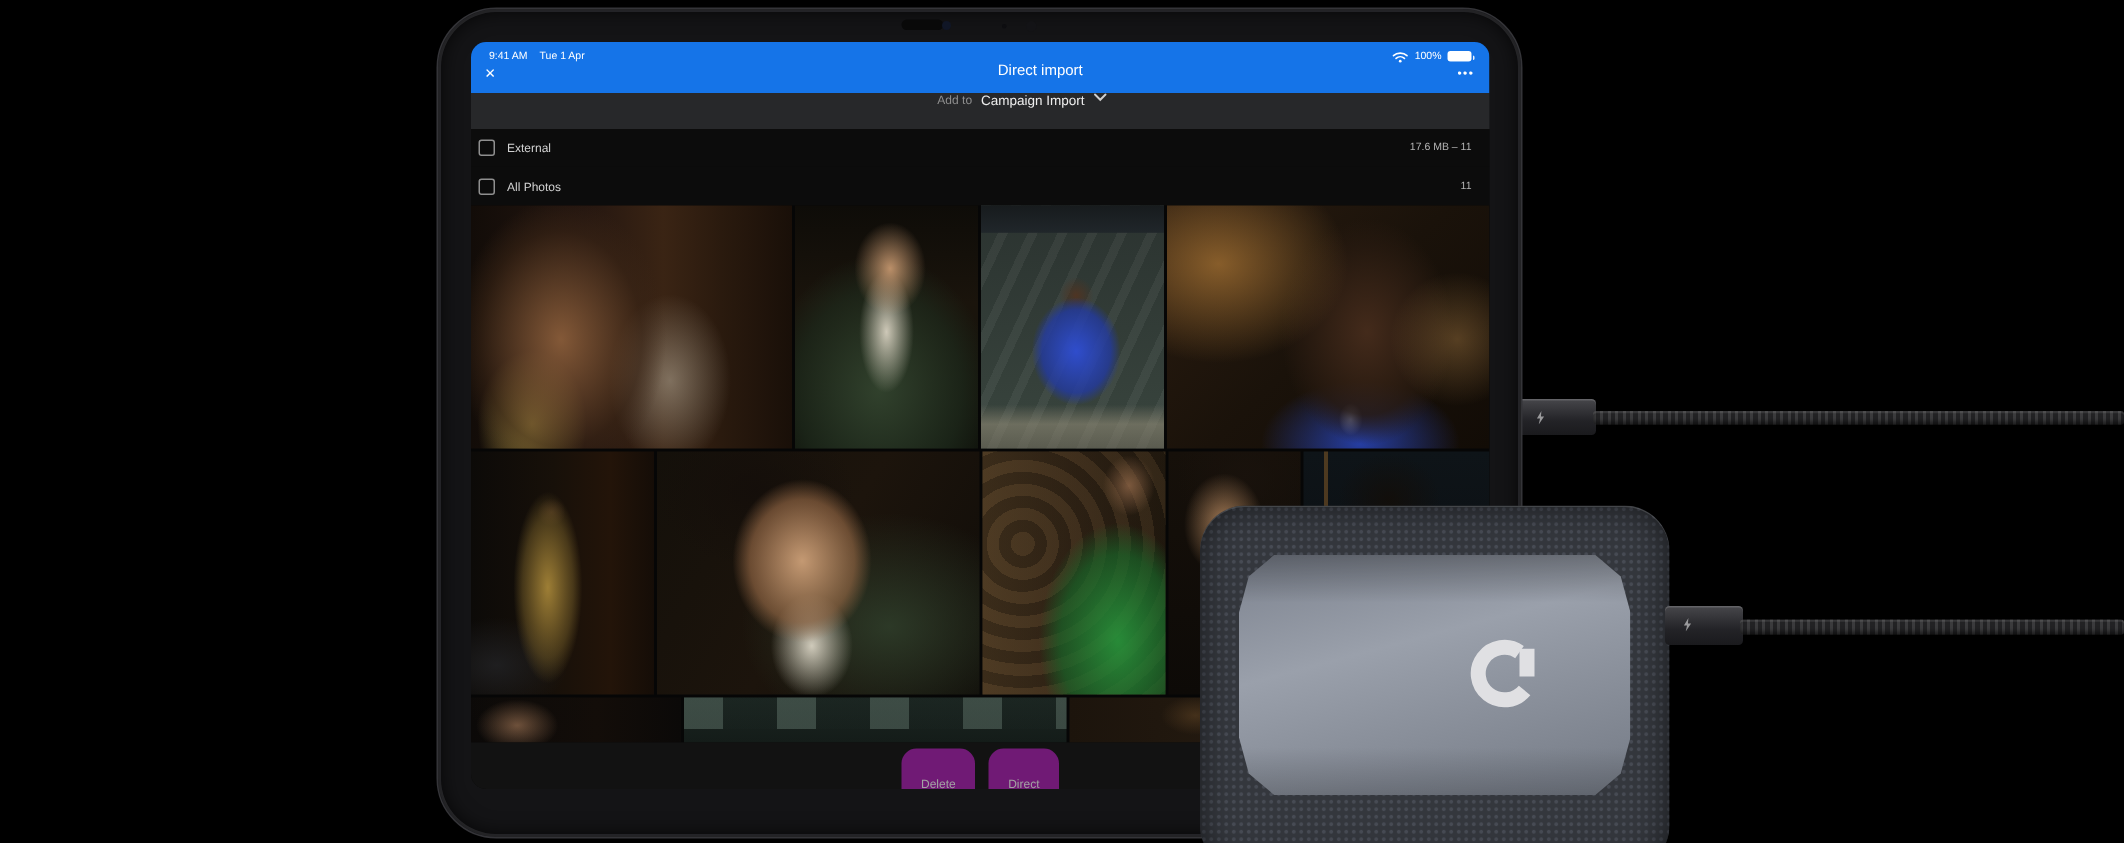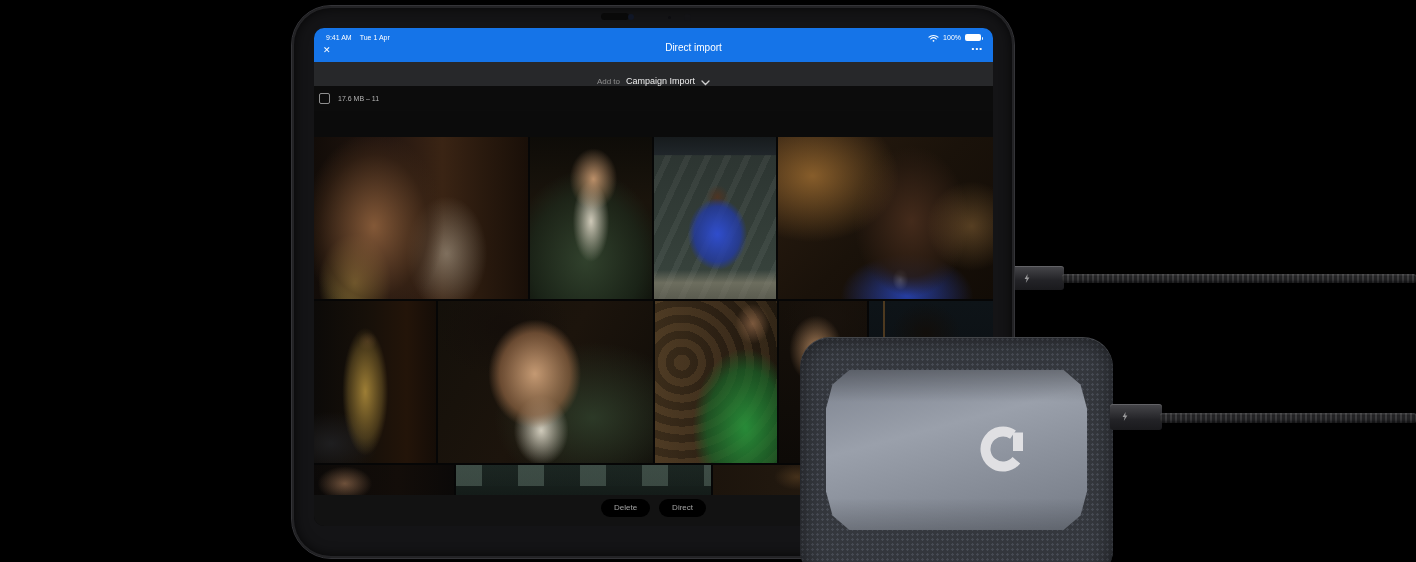--- a/index.html
+++ b/index.html
@@ -30,21 +30,21 @@
   .battery::after{content:"";position:absolute;right:-3px;top:1.5px;width:1.5px;height:3px;background:rgba(255,255,255,.9);
                   border-radius:0 1px 1px 0;}
   .title-row{position:absolute;left:0;top:14px;width:100%;height:20px;}
   .close-btn{position:absolute;left:9px;top:3px;color:#fff;font-size:9px;font-weight:bold;
              font-family:"DejaVu Sans","Liberation Sans",sans-serif;cursor:default;}
   .hdr-title{position:absolute;left:0;top:0;width:100%;text-align:center;color:#fff;font-size:10px;margin-left:40px;}
   .more-btn{position:absolute;right:10px;top:2px;color:#fff;font-size:8px;letter-spacing:1px;}
 
   
   .addto-bar{position:absolute;left:0;top:34px;width:100%;height:24px;background:#27282a;
-             display:flex;align-items:flex-end;justify-content:center;gap:6px;}
+             display:flex;align-items:flex-start;justify-content:center;gap:6px;padding-left:28px;}
   .addto-prefix{color:#8f8f8f;font-size:8px;}
   .addto-album{color:#ededed;font-size:9px;}
   .chev{width:9px;height:6px;display:inline-block;}
 
   
   .source-row{position:absolute;left:0;width:100%;height:25px;display:flex;align-items:center;
               box-sizing:border-box;padding:0 12px 0 5px;background:#0c0c0c;}
   .row-external{top:58px;}
   .row-allphotos{top:83px;height:26px;}
   .checkbox{width:9px;height:9px;border:1px solid #8f8f8f;border-radius:2px;background:transparent;margin:0 8px 0 0;}
@@ -115,22 +115,22 @@
       repeating-linear-gradient(90deg, rgba(95,115,105,.5) 0 26px, rgba(30,42,38,.15) 26px 62px) top/100% 70% no-repeat,
       linear-gradient(180deg,#1b2521 0%,#141c19 100%);}
   .p12{width:280px;background:
       radial-gradient(32px 18px at 30% 40%, rgba(120,85,45,.4), transparent 72%),
       radial-gradient(42px 22px at 70% 62%, rgba(90,62,32,.35), transparent 72%),
       linear-gradient(90deg,#1c140c 0%,#241a10 42%,#140e08 100%);}
 
   
   .bottom-bar{position:absolute;left:0;top:467px;width:100%;height:31px;background:#121212;
               display:flex;align-items:flex-start;justify-content:center;gap:9px;padding-top:4px;box-sizing:border-box;}
-  .pill-btn{background:#000000;color:#a3a3a3;font-size:8px;line-height:1;border:none;border-radius:10px;
-            padding:5px 13px;font-family:"Liberation Sans",sans-serif;}
+  .pill-btn{background:#701a75;color:#a3a3a3;font-size:8px;line-height:1;border:none;border-radius:10px;
+            padding:20px 13px;font-family:"Liberation Sans",sans-serif;}
 
   
   .drive{position:absolute;left:800px;top:337px;width:313px;height:240px;
          background-color:#34373d;
          background-image:radial-gradient(circle,#474b54 1px, rgba(0,0,0,0) 1.45px);
          background-size:5px 5px;
          border-radius:30px 30px 26px 26px;
          box-shadow:inset 0 1px 0 rgba(255,255,255,.14), inset 0 0 22px rgba(0,0,0,.55);}
   .drive-plate{position:absolute;left:26px;top:33px;width:261px;height:160px;
          background:linear-gradient(165deg,#7c828e 0%,#9aa0ab 38%,#8b919c 62%,#747a85 100%);
@@ -196,23 +196,29 @@
     <div class="addto-bar">
       <span class="addto-prefix">Add to</span>
       <span class="addto-album">Campaign Import</span>
       <svg class="chev" viewBox="0 0 9 6">
         <polyline points="1,1 4.5,4.5 8,1" stroke="#cfcfcf" stroke-width="1.3" fill="none" stroke-linecap="round"></polyline>
       </svg>
     </div>
 
     <div class="source-row row-external">
       <span class="checkbox"></span>
+      <span class="source-label">External</span>
       <span class="source-meta">17.6 MB – 11</span>
     </div>
 
+    <div class="source-row row-allphotos">
+      <span class="checkbox"></span>
+      <span class="source-label">All Photos</span>
+      <span class="source-meta">11</span>
+    </div>
 
     <div class="photo-grid">
       <div class="grid-row">
         <div class="ph p1" title="Man in yellow and black leather jacket in wood-panelled room, second model seated behind"></div>
         <div class="ph p2" title="Model with dark wavy hair in dark green leather coat and white turtleneck"></div>
         <div class="ph p3" title="Man in bright blue sweater seated in front of dark green garage"></div>
         <div class="ph p4" title="Man in blue jacket and white shirt against amber rock wall"></div>
       </div>
       <div class="grid-row">
         <div class="ph p5" title="Man in mustard shirt standing in dark room beside leather armchair"></div>

